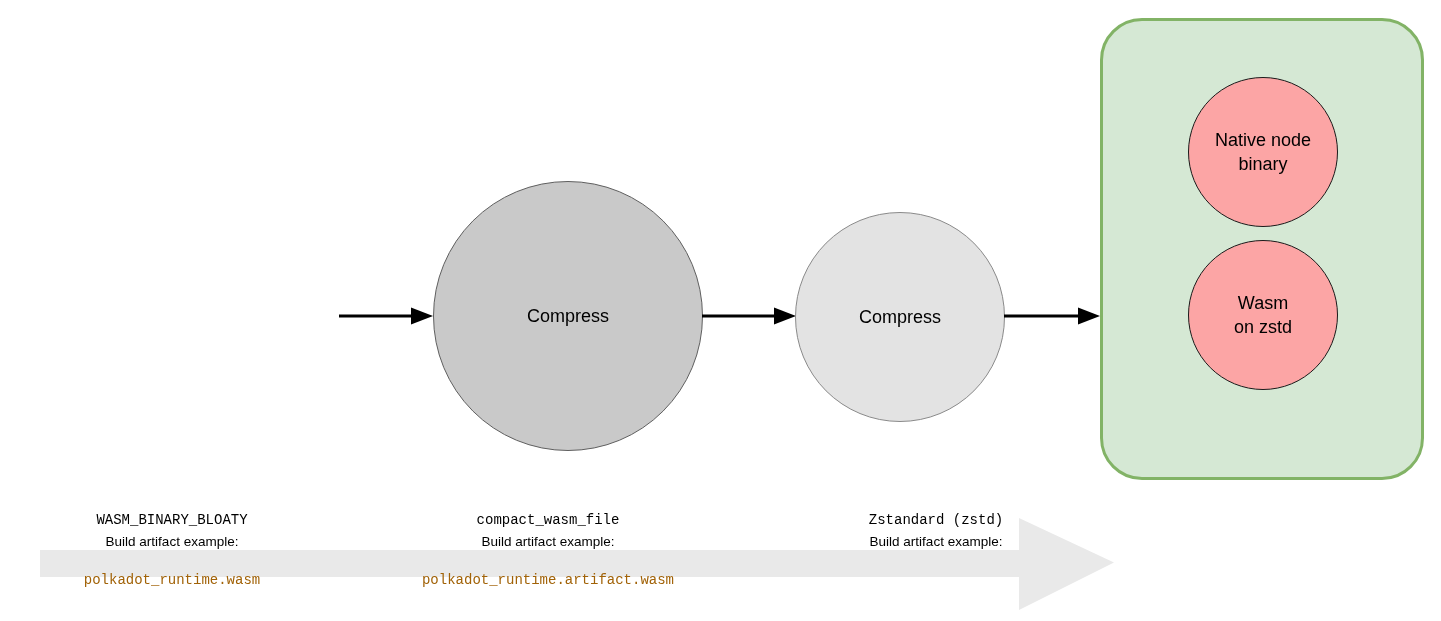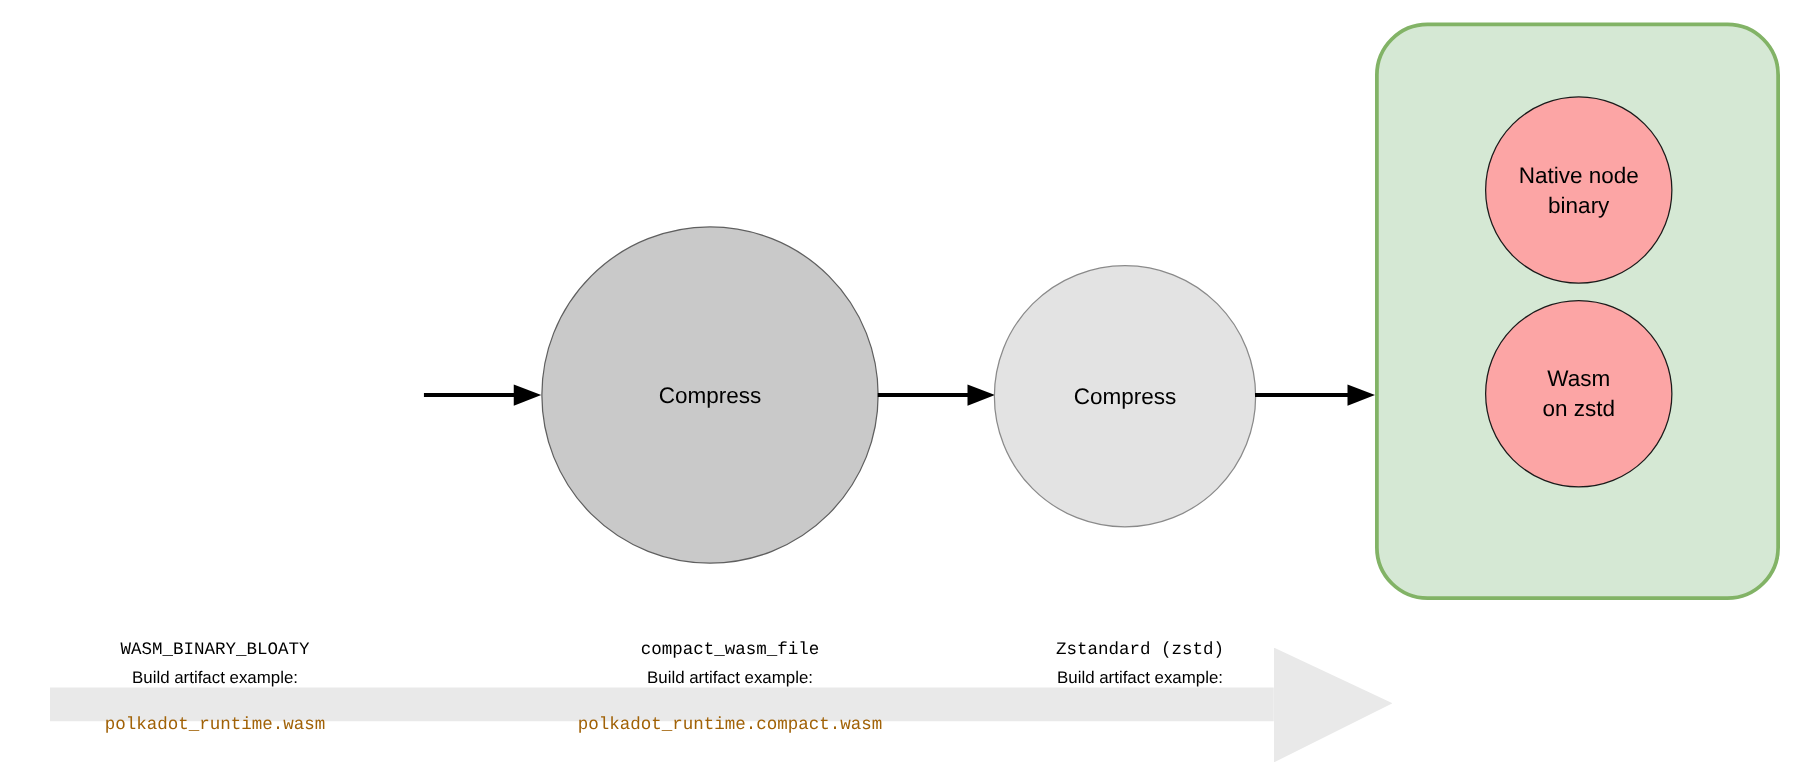--- a/index.html
+++ b/index.html
@@ -107,22 +107,22 @@
 
   
   .annotation {
     position: absolute;
     top: 512px;
     width: 340px;
     text-align: center;
     z-index: 2;
   }
   .annotation-1 { left: 2px; }
-  .annotation-2 { left: 414px; }
-  .annotation-3 { left: 742px; }
+  .annotation-2 { left: 378px; }
+  .annotation-3 { left: 766px; }
   .ann-tool {
     font-family: "Liberation Mono", "DejaVu Sans Mono", monospace;
     font-size: 14px;
     line-height: 16px;
     color: #000000;
   }
   .ann-caption {
     font-family: "Liberation Sans", sans-serif;
     font-size: 13.5px;
     line-height: 16px;
@@ -182,21 +182,21 @@
 
   <div class="annotation annotation-1">
     <div class="ann-tool">WASM_BINARY_BLOATY</div>
     <div class="ann-caption">Build artifact example:</div>
     <div class="ann-artifact">polkadot_runtime.wasm</div>
   </div>
 
   <div class="annotation annotation-2">
     <div class="ann-tool">compact_wasm_file</div>
     <div class="ann-caption">Build artifact example:</div>
-    <div class="ann-artifact">polkadot_runtime.compact.wasm</div>
+    <div class="ann-artifact">polkadot_runtime.artifact.wasm</div>
   </div>
 
   <div class="annotation annotation-3">
     <div class="ann-tool">Zstandard (zstd)</div>
     <div class="ann-caption">Build artifact example:</div>
   </div>
 
 </div>
 
 </body></html>

